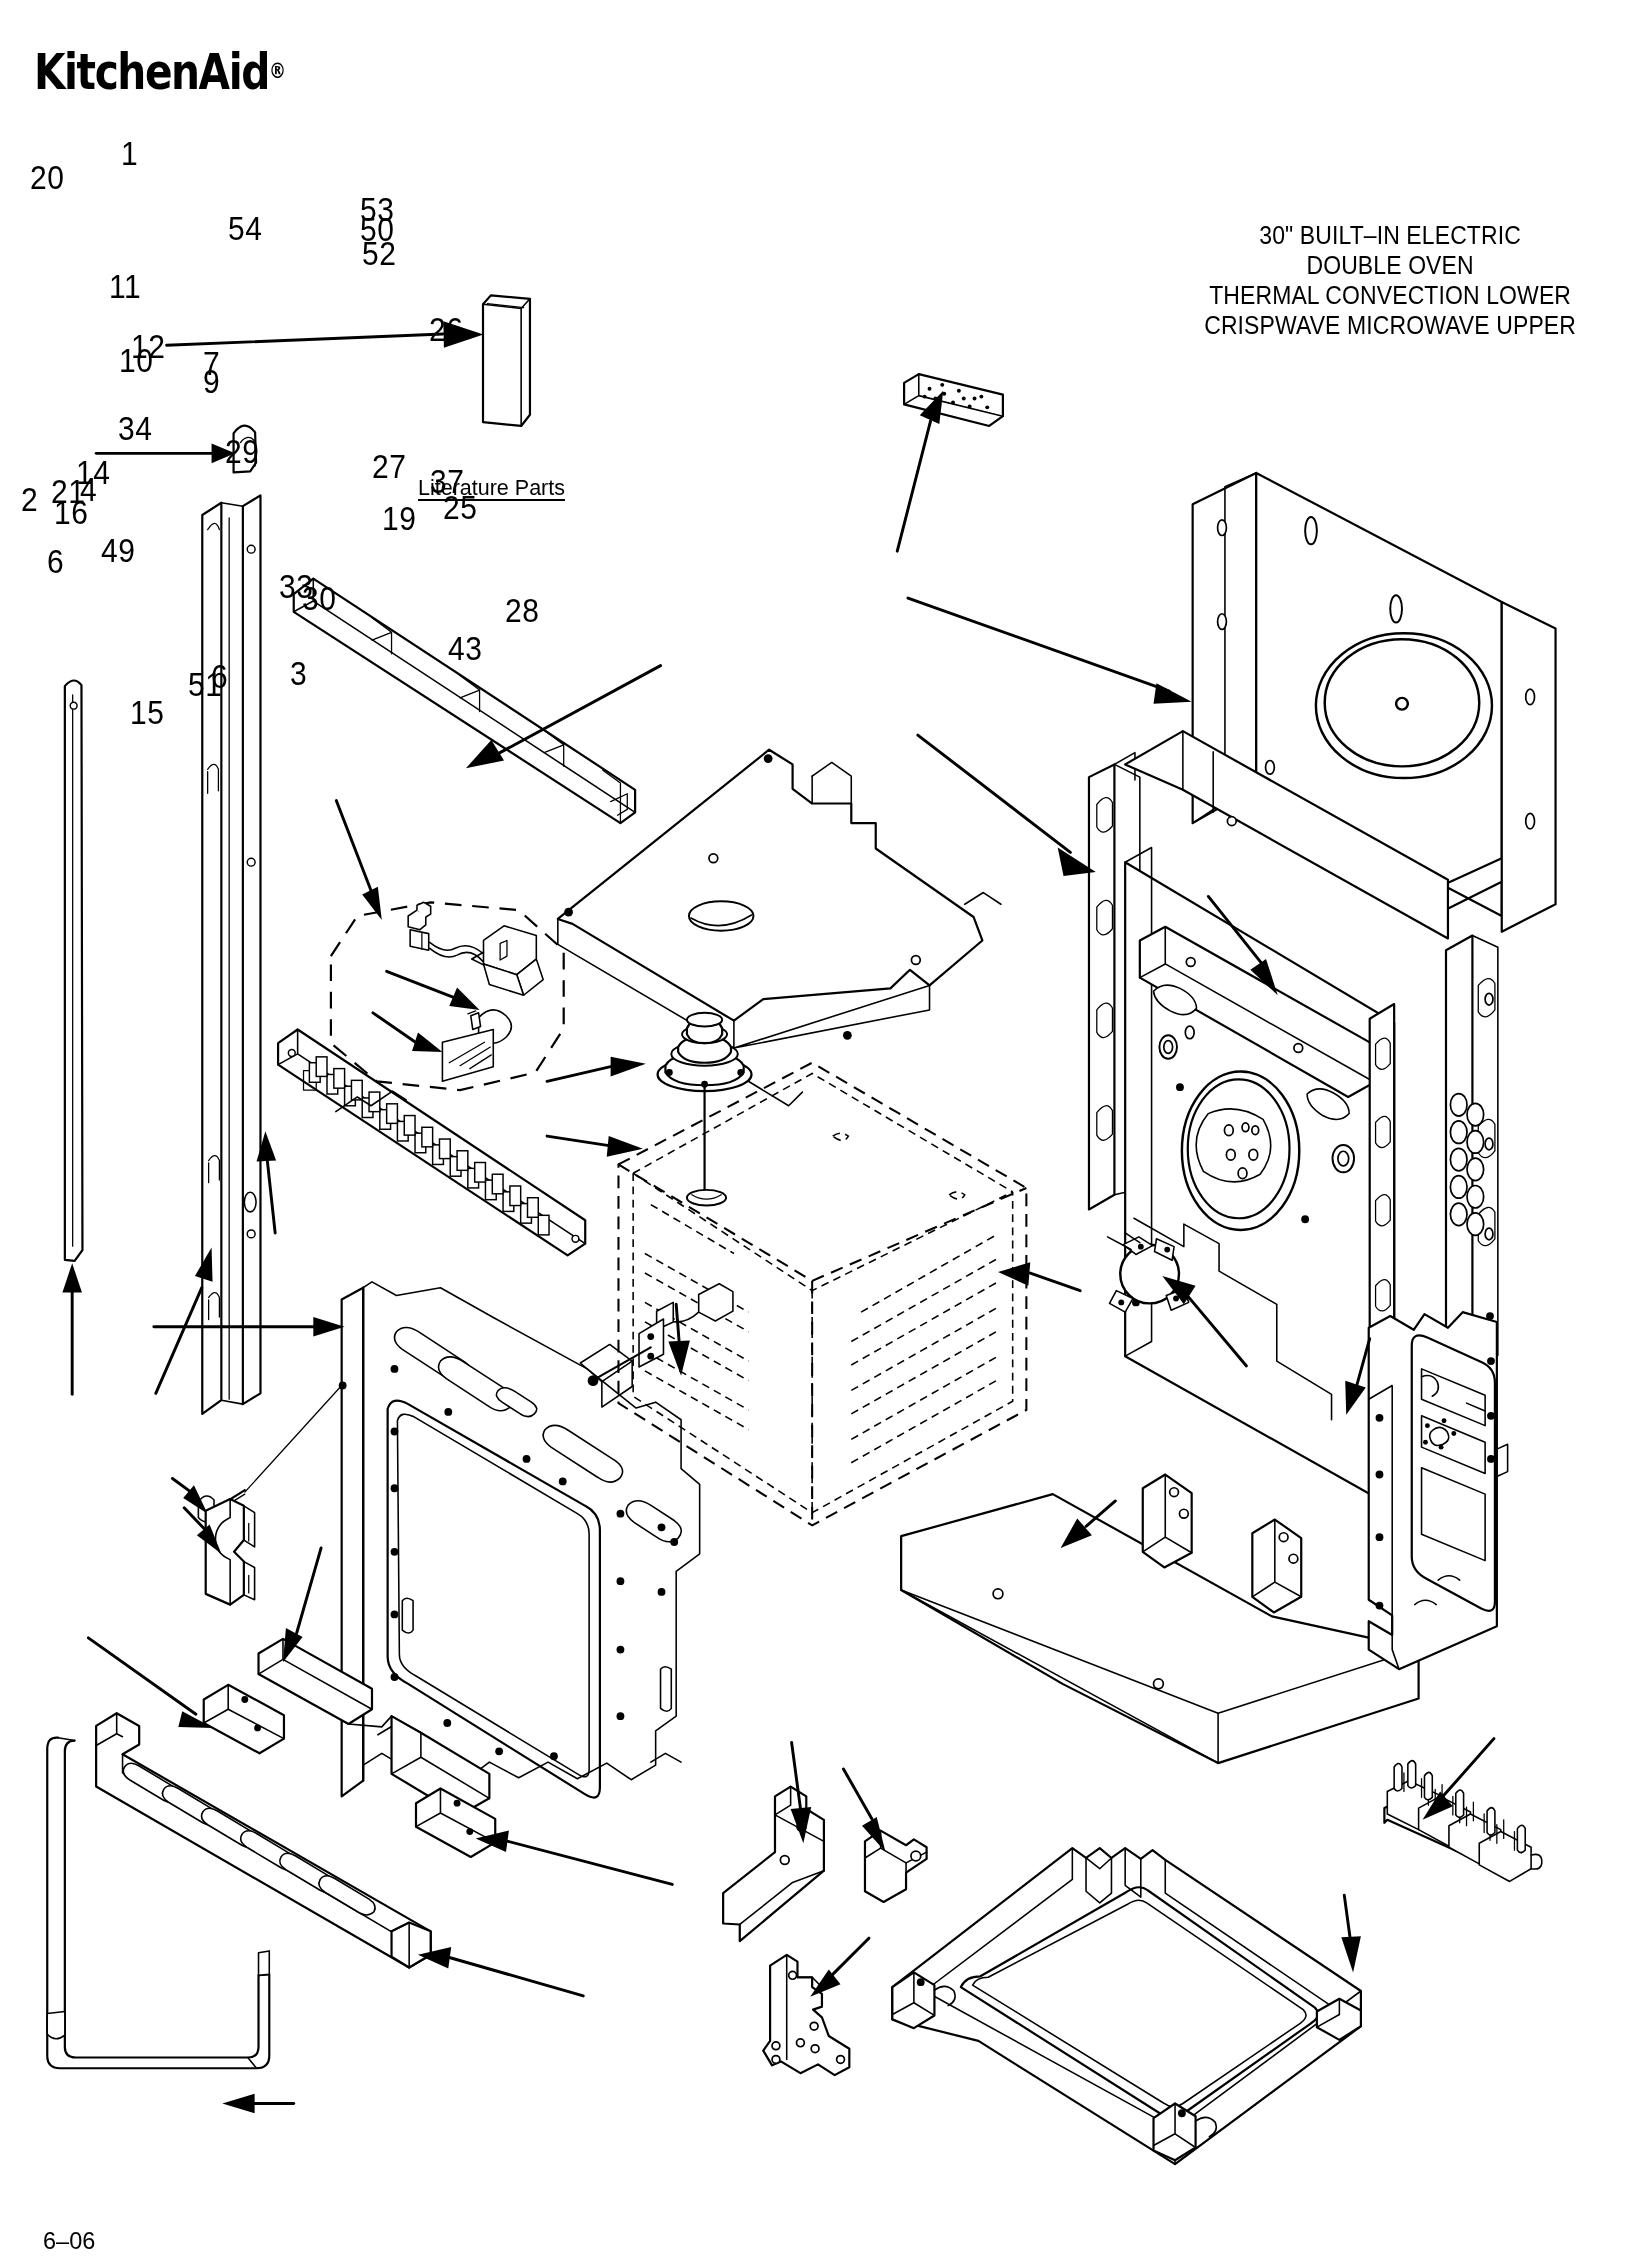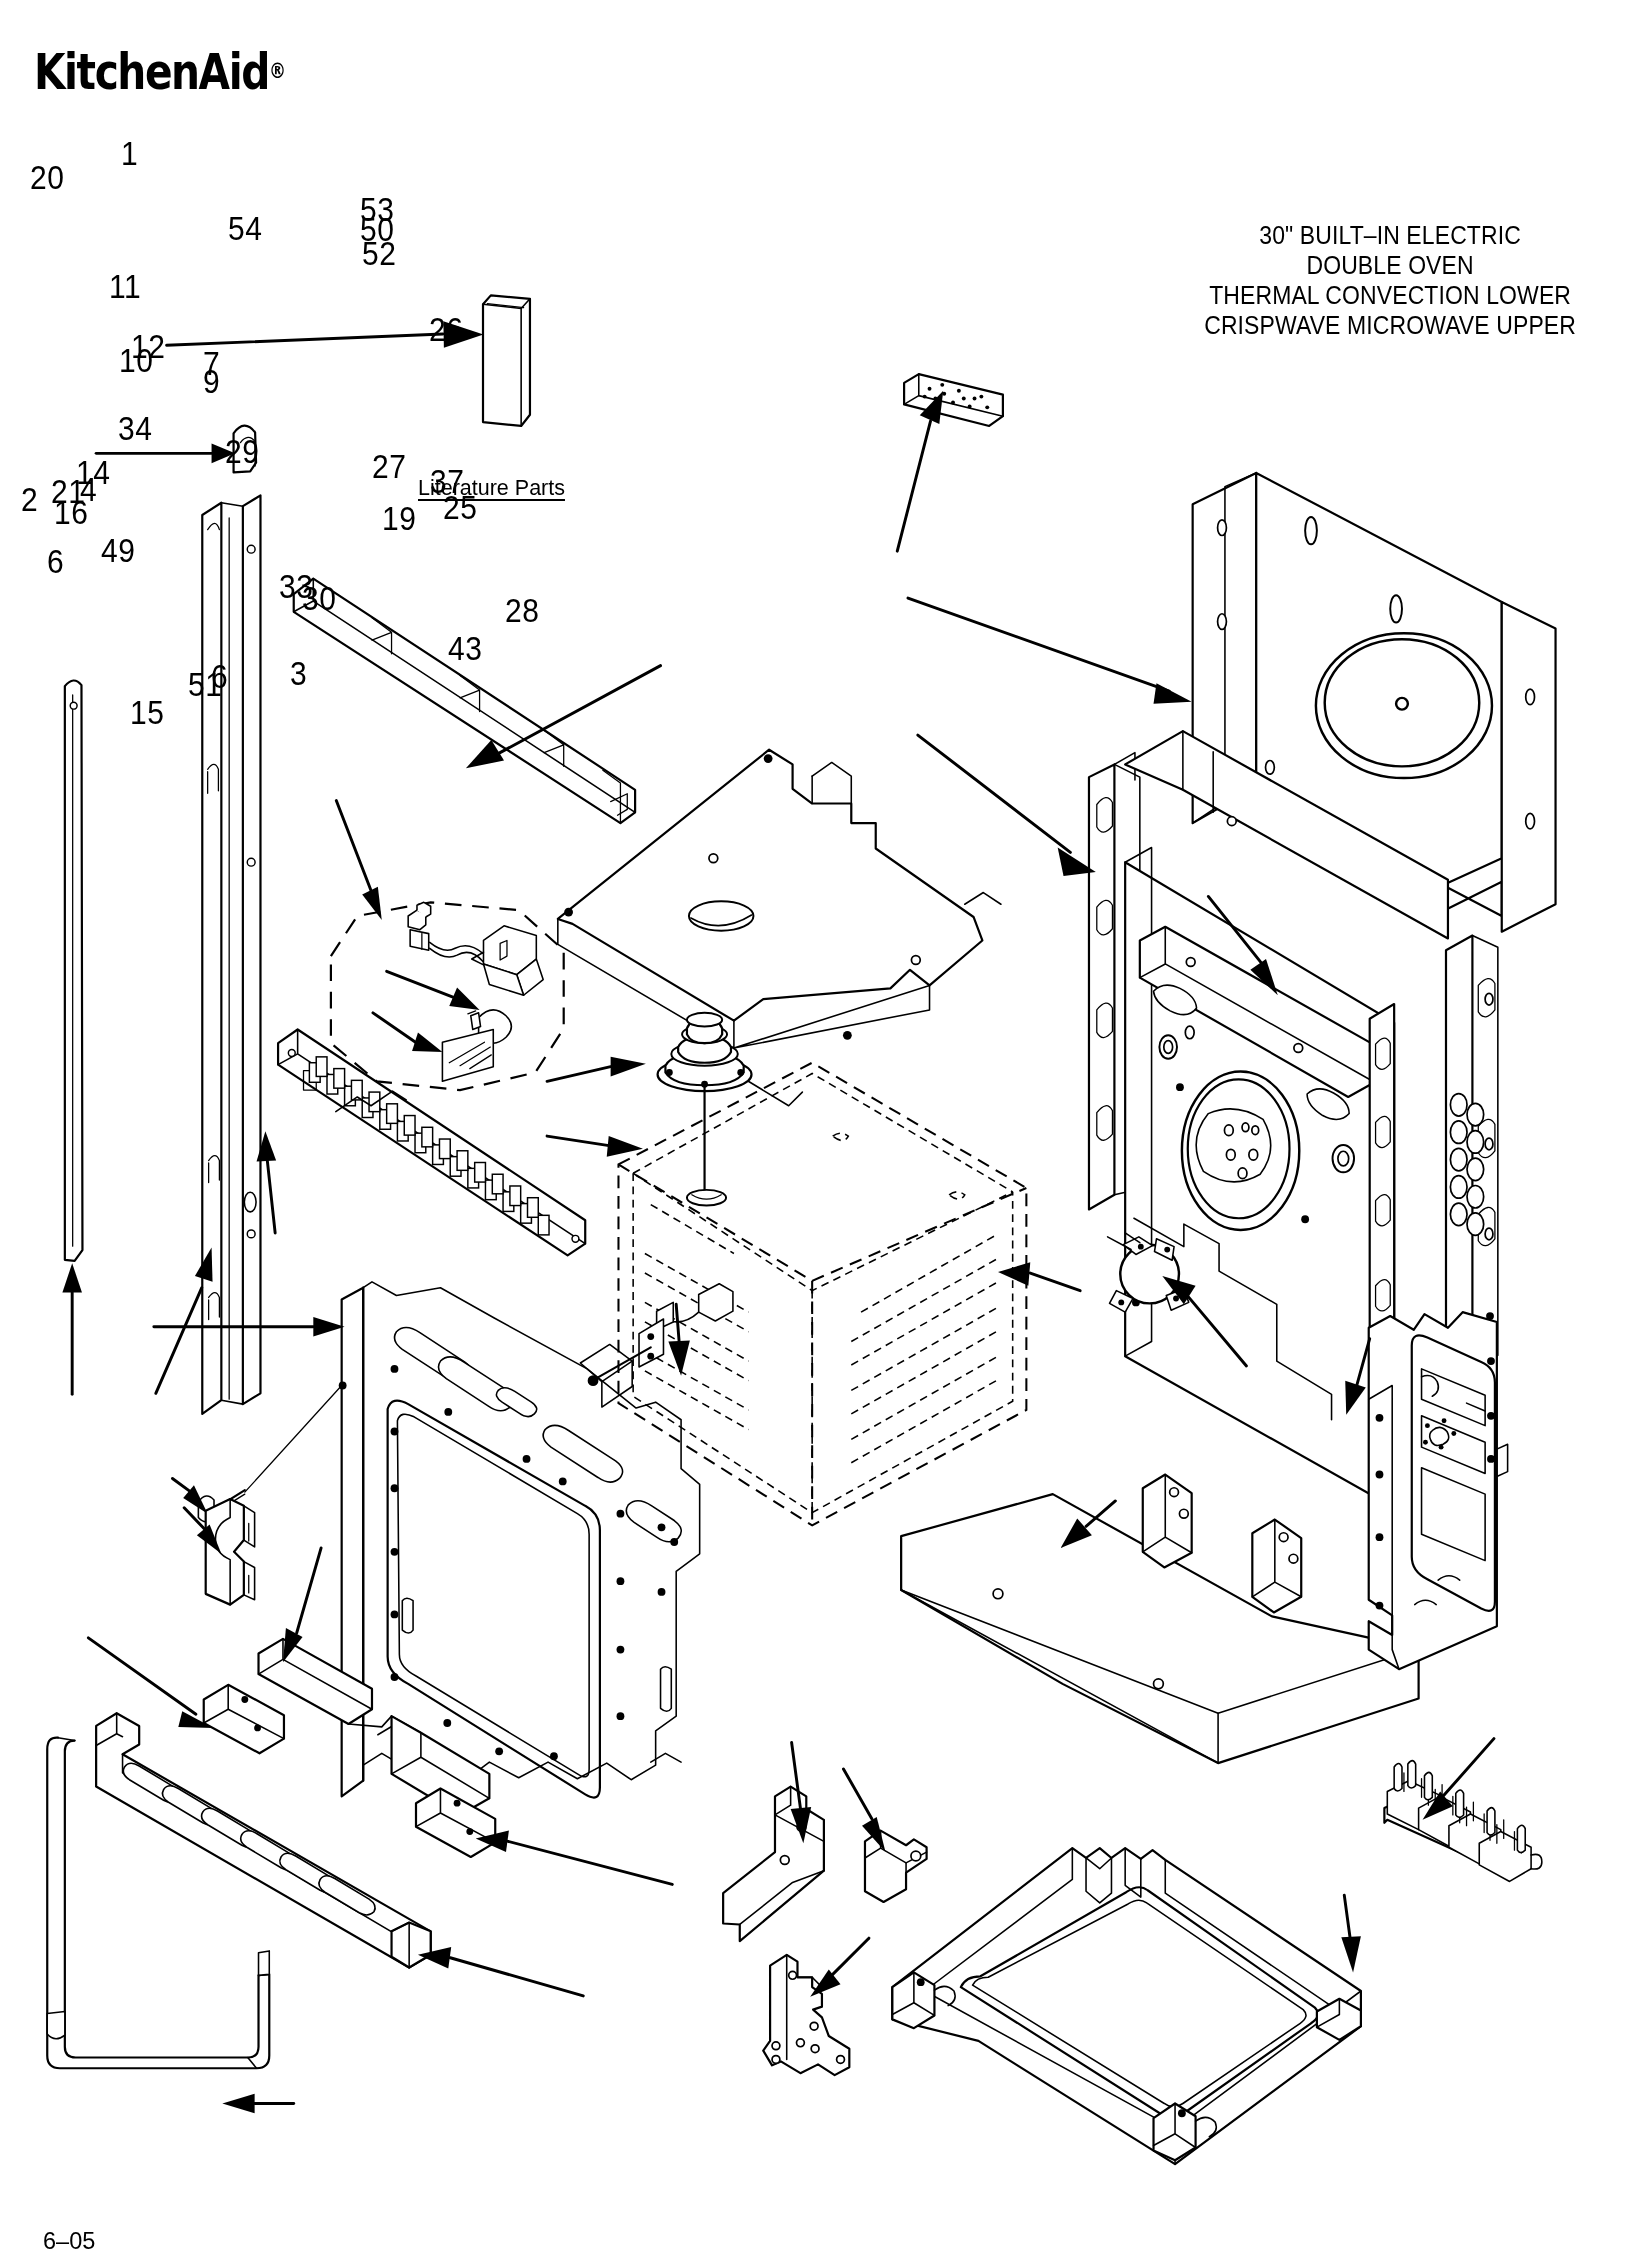--- a/index.html
+++ b/index.html
@@ -872,16 +872,16 @@
       <div class="callout" style="left: 279px; top: 549px;">33</div>
       <div class="callout" style="left: 302px; top: 561px;">30</div>
       <div class="callout" style="left: 505px; top: 573px;">28</div>
       <div class="callout" style="left: 448px; top: 611px;">43</div>
       <div class="callout" style="left: 290px; top: 636px;">3</div>
       <div class="callout" style="left: 188px; top: 647px;">51</div>
       <div class="callout" style="left: 211px; top: 639px;">6</div>
       <div class="callout" style="left: 130px; top: 675px;">15</div>
     </div>
 
-  <div id="footer">6–05</div>
+  <div id="footer">6–06</div>
 
 </div>
 
 
 </body></html>

